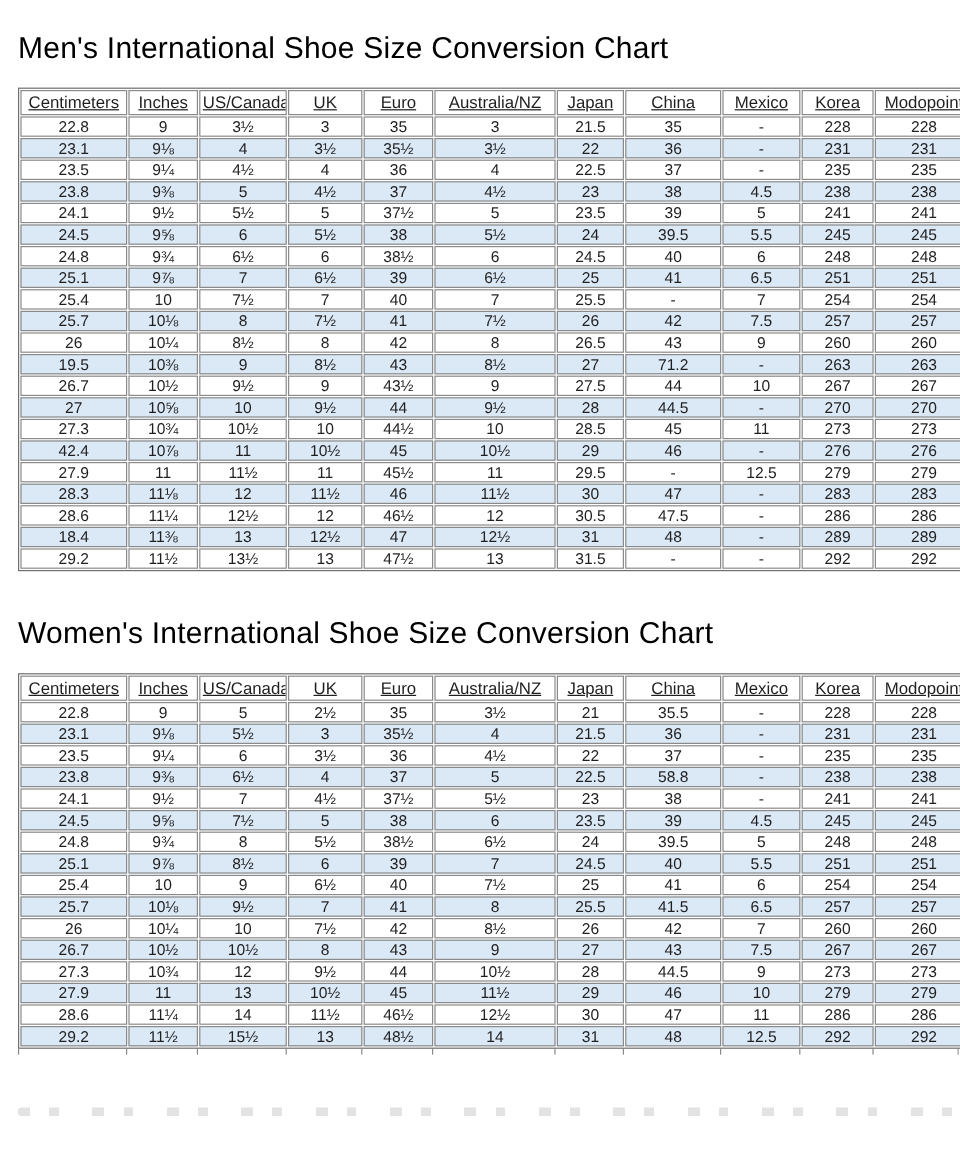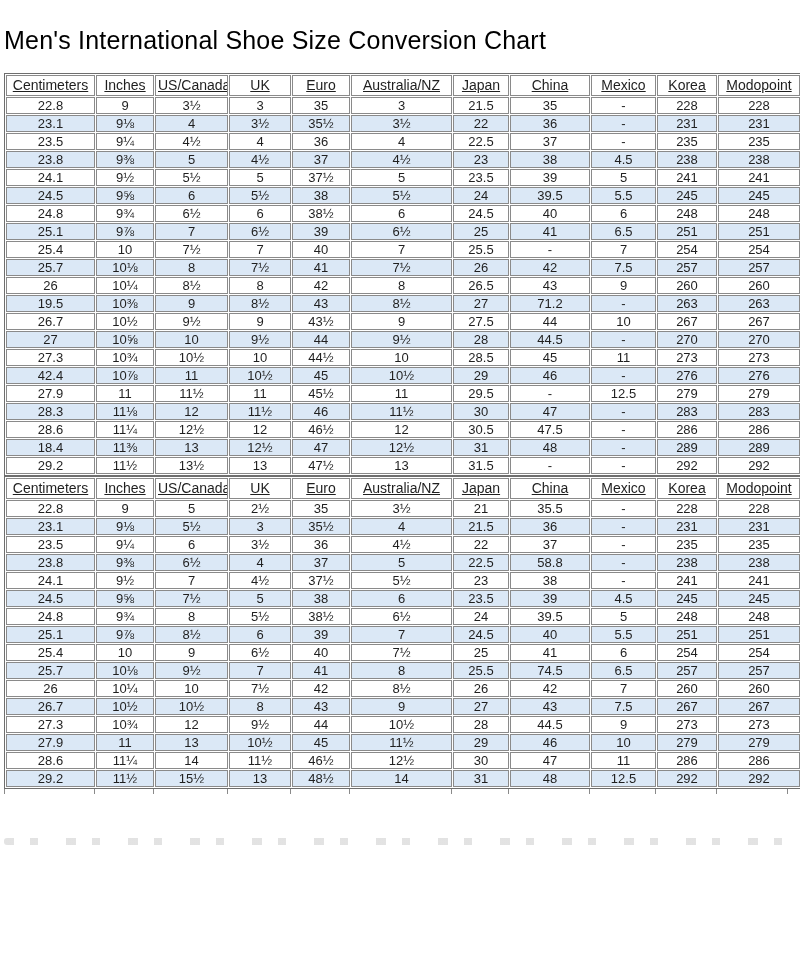--- a/index.html
+++ b/index.html
@@ -11,21 +11,21 @@
     --page-bg:#ffffff;
   }
   *{box-sizing:border-box;}
   html,body{margin:0;padding:0;}
   body{
     width:800px;height:958px;overflow:hidden;
     background:var(--page-bg);
     font-family:"Liberation Sans","DejaVu Sans",sans-serif;
     color:var(--text);
   }
-  .page{padding:0 4px;}
+  .page{padding:0 15px;}
   .chart-title{
     font-size:25px;
     font-weight:400;
     color:#000;
     margin:26px 0 18px 0;
     line-height:29px;
     letter-spacing:0.2px;
   }
   .chart-title.second{margin-top:38px;}
   table.size-table{
@@ -394,20 +394,21 @@
             <td>-</td>
             <td>-</td>
             <td>292</td>
             <td>292</td>
           </tr>
         </tbody>
       </table>
   </section>
 
   <section>
+    <h1 class="chart-title second">Women's International Shoe Size Conversion Chart</h1>
     <table class="size-table">
         <colgroup>
           <col style="width: 89px;">
           <col style="width: 58px;">
           <col style="width: 73px;">
           <col style="width: 62px;">
           <col style="width: 58px;">
           <col style="width: 101px;">
           <col style="width: 56px;">
           <col style="width: 80px;">
@@ -549,21 +550,21 @@
             <td>254</td>
           </tr>
           <tr>
             <td>25.7</td>
             <td>10⅛</td>
             <td>9½</td>
             <td>7</td>
             <td>41</td>
             <td>8</td>
             <td>25.5</td>
-            <td>74.5</td>
+            <td>41.5</td>
             <td>6.5</td>
             <td>257</td>
             <td>257</td>
           </tr>
           <tr>
             <td>26</td>
             <td>10¼</td>
             <td>10</td>
             <td>7½</td>
             <td>42</td>

